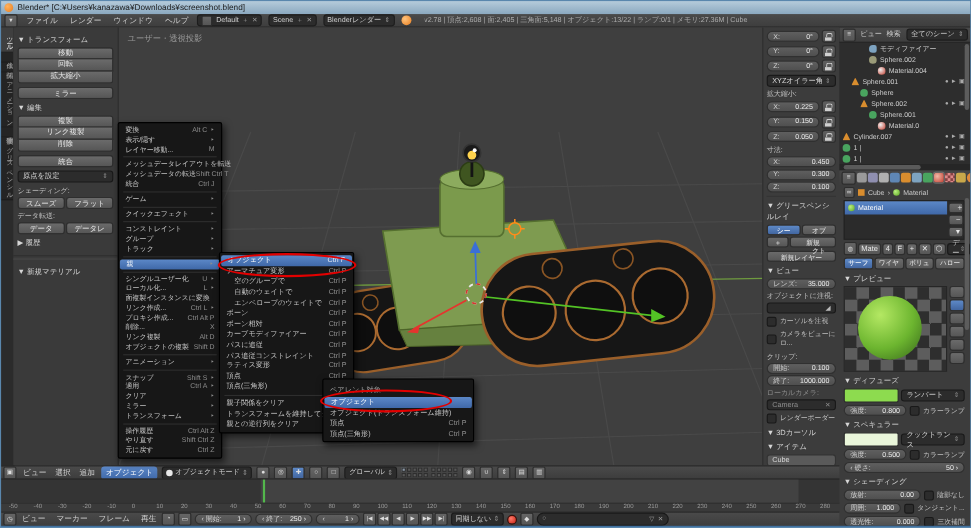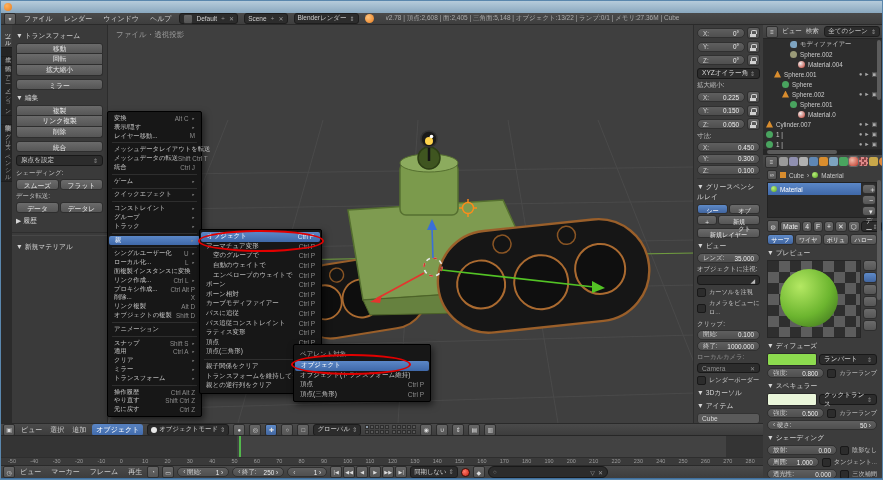--- a/index.html
+++ b/index.html
@@ -146,20 +146,21 @@
           align-items:center;padding:0 4px;color:#9a9a9a;font-size:6px;gap:3px}
   .bstrip{left:0;top:478px;width:883px;height:2px;background:#3f6f9e}
   .winborder{left:0;top:0;width:881px;height:478px;border:1px solid #5a87ad;pointer-events:none;z-index:90}
   .vscroll{position:absolute;width:4px;border-radius:2px;background:#5c5c5c;z-index:30}
 </style>
 </head>
 <body>
 
 <div class="abs title-bar">
   <span class="blicon"></span>
+  <span>Blender* [C:¥Users¥kanazawa¥Downloads¥screenshot.blend]</span>
 </div>
 
 <div class="abs info-bar">
   <span class="micon">▾</span>
   <span style="display:flex;gap:7px">
       <div class="hmi">ファイル</div>
       <div class="hmi">レンダー</div>
       <div class="hmi">ウィンドウ</div>
       <div class="hmi">ヘルプ</div>
     </span>
@@ -291,21 +292,21 @@
 
     <g stroke="#ff8c1a" stroke-width="1.4" fill="none">
       <circle cx="360" cy="183" r="5.5"></circle>
       <line x1="360" y1="174" x2="360" y2="178"></line>
         <line x1="360" y1="188" x2="360" y2="192"></line>
       <line x1="351" y1="183" x2="355" y2="183"></line>
         <line x1="365" y1="183" x2="369" y2="183"></line>
     </g>
   </svg>
 </div>
-<div class="abs vplabel">ファイル・透視投影</div>
+<div class="abs vplabel">ユーザー・透視投影</div>
 
 <div class="abs npanel">
   <div>
       <div class="axrow">
         <div class="num">
           <span class="axl">X:</span>
           <span class="axv">0°</span>
         </div>
         <div class="lockbtn">
           <span class="lk"></span>

